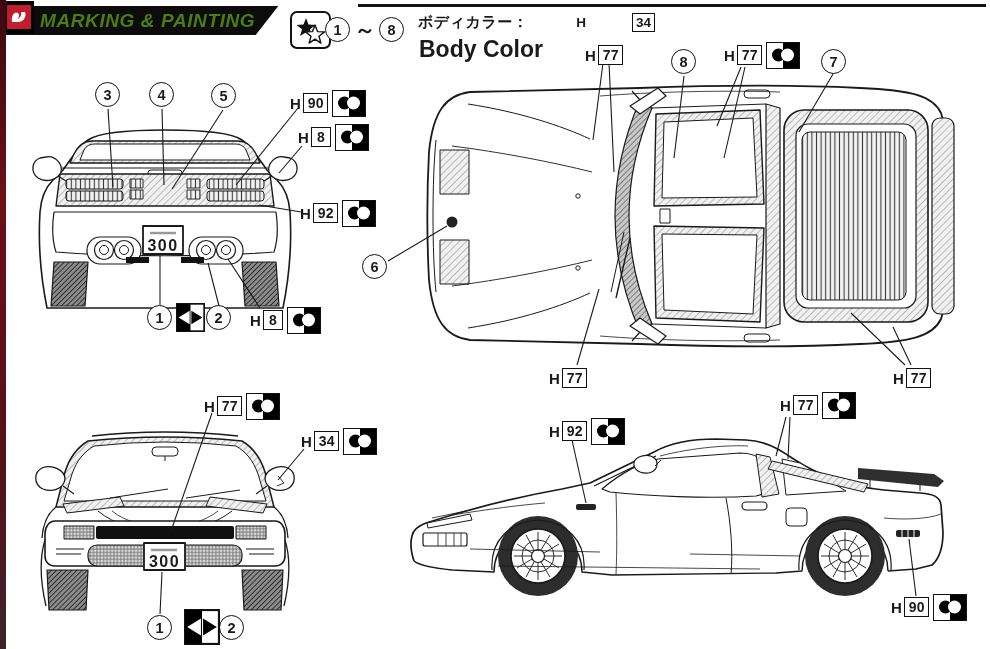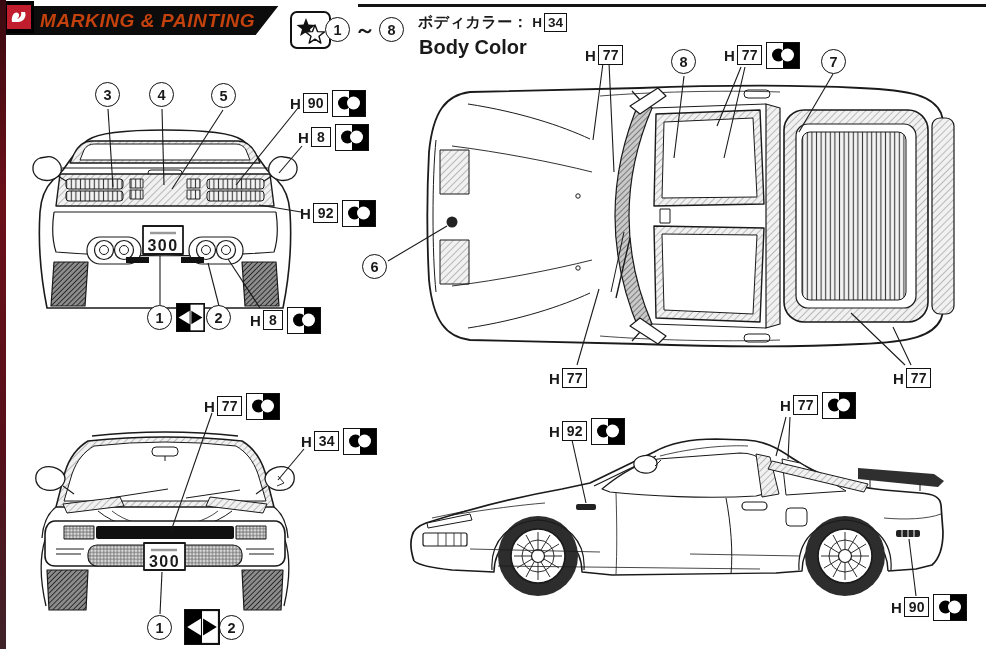--- a/index.html
+++ b/index.html
@@ -5,21 +5,21 @@
   html,body{margin:0;padding:0;background:#e8e8e8;}
   .page{position:relative;width:990px;height:649px;background:#fff;overflow:hidden;
         font-family:"Liberation Sans",sans-serif;color:#1a1a1a;}
   .edge-strip{position:absolute;left:0;top:0;width:6px;height:100%;
         background:linear-gradient(#3a0a10,#6b1019 30%,#55101a 70%,#40232a);z-index:5;}
   .art{position:absolute;left:0;top:0;z-index:1;}
   .topline{position:absolute;left:358px;top:4px;width:628px;height:2.5px;background:#141414;z-index:2;}
   .banner{position:absolute;left:6px;top:6px;width:268px;height:29px;background:#0c0c0c;z-index:2;
         clip-path:polygon(0 0,100% 0,calc(100% - 24px) 100%,0 100%);
         display:flex;align-items:center;padding-left:34px;box-sizing:border-box;}
-  .banner span{color:#c2410c;font-weight:bold;font-style:italic;font-size:19px;letter-spacing:.6px;white-space:nowrap;}
+  .banner span{color:#4d7c0f;font-weight:bold;font-style:italic;font-size:19px;letter-spacing:.6px;white-space:nowrap;}
   .banner-accent{position:absolute;left:258px;top:6px;width:9px;height:29px;background:#0c0c0c;
         transform:skewX(-38deg);z-index:2;}
   .watermark{position:absolute;left:2px;top:1px;z-index:4;display:flex;align-items:flex-start;}
   .wm-logo{display:inline-block;width:32px;height:32px;background:#000;padding:0;}
   .wm-logo .inner{position:absolute;left:5px;top:4px;width:24px;height:24px;background:#c01e2e;}
   .wm-text{margin-left:6px;margin-top:4px;font-size:21px;font-weight:bold;font-style:italic;
         color:#6f6f6f;opacity:.8;letter-spacing:2px;text-shadow:0 0 2px rgba(255,255,255,.4);white-space:nowrap;}
   .callout{position:absolute;width:25px;height:25px;border:1.8px solid #111;border-radius:50%;
         background:#fff;display:flex;align-items:center;justify-content:center;
         font-size:14.5px;font-weight:bold;z-index:3;box-sizing:border-box;}
@@ -32,25 +32,25 @@
   .swl{width:50%;background:#fff;position:relative;}
   .swl::after{content:"";position:absolute;right:-2px;top:50%;transform:translateY(-50%);
         width:13px;height:13px;background:#000;border-radius:50%;}
   .swr{width:50%;background:#000;position:relative;}
   .swr::after{content:"";position:absolute;left:-2px;top:50%;transform:translateY(-50%);
         width:13px;height:13px;background:#fff;border-radius:50%;z-index:1;}
   .legend-row{position:absolute;left:290px;top:11px;display:flex;align-items:flex-start;z-index:3;}
   .star-box{width:41px;height:38px;border:2px solid #111;border-radius:7px;box-sizing:border-box;
         background:#fff;position:relative;}
   .tilde{font-size:21px;font-weight:bold;width:28px;text-align:center;line-height:26px;}
-  .jp-row{position:absolute;left:418px;top:13px;display:flex;align-items:center;z-index:3;}
+  .jp-row{position:absolute;left:418px;top:13px;display:flex;align-items:center;z-index:3;gap:44px;}
   .jp-label{font-size:15px;font-weight:bold;letter-spacing:.5px;}
   .jp-pfx{font-size:13.5px;font-weight:bold;margin:0 2px 0 4px;}
   .jp-code{border:1.6px solid #111;font-size:13.5px;font-weight:bold;padding:0 3px;line-height:17px;background:#fff;}
-  .en-label{position:absolute;left:419px;top:36px;font-size:20px;font-weight:bold;z-index:3;}
+  .en-label{position:absolute;left:419px;top:36px;font-size:23px;font-weight:bold;z-index:3;}
   .plate{position:absolute;font-weight:bold;font-size:16px;letter-spacing:1.5px;text-align:center;z-index:3;}
   .arrow-icon{position:absolute;z-index:3;line-height:0;}
 </style>
 </head>
 <body>
 
 <div class="page">
 
   <div class="edge-strip"></div>
 

